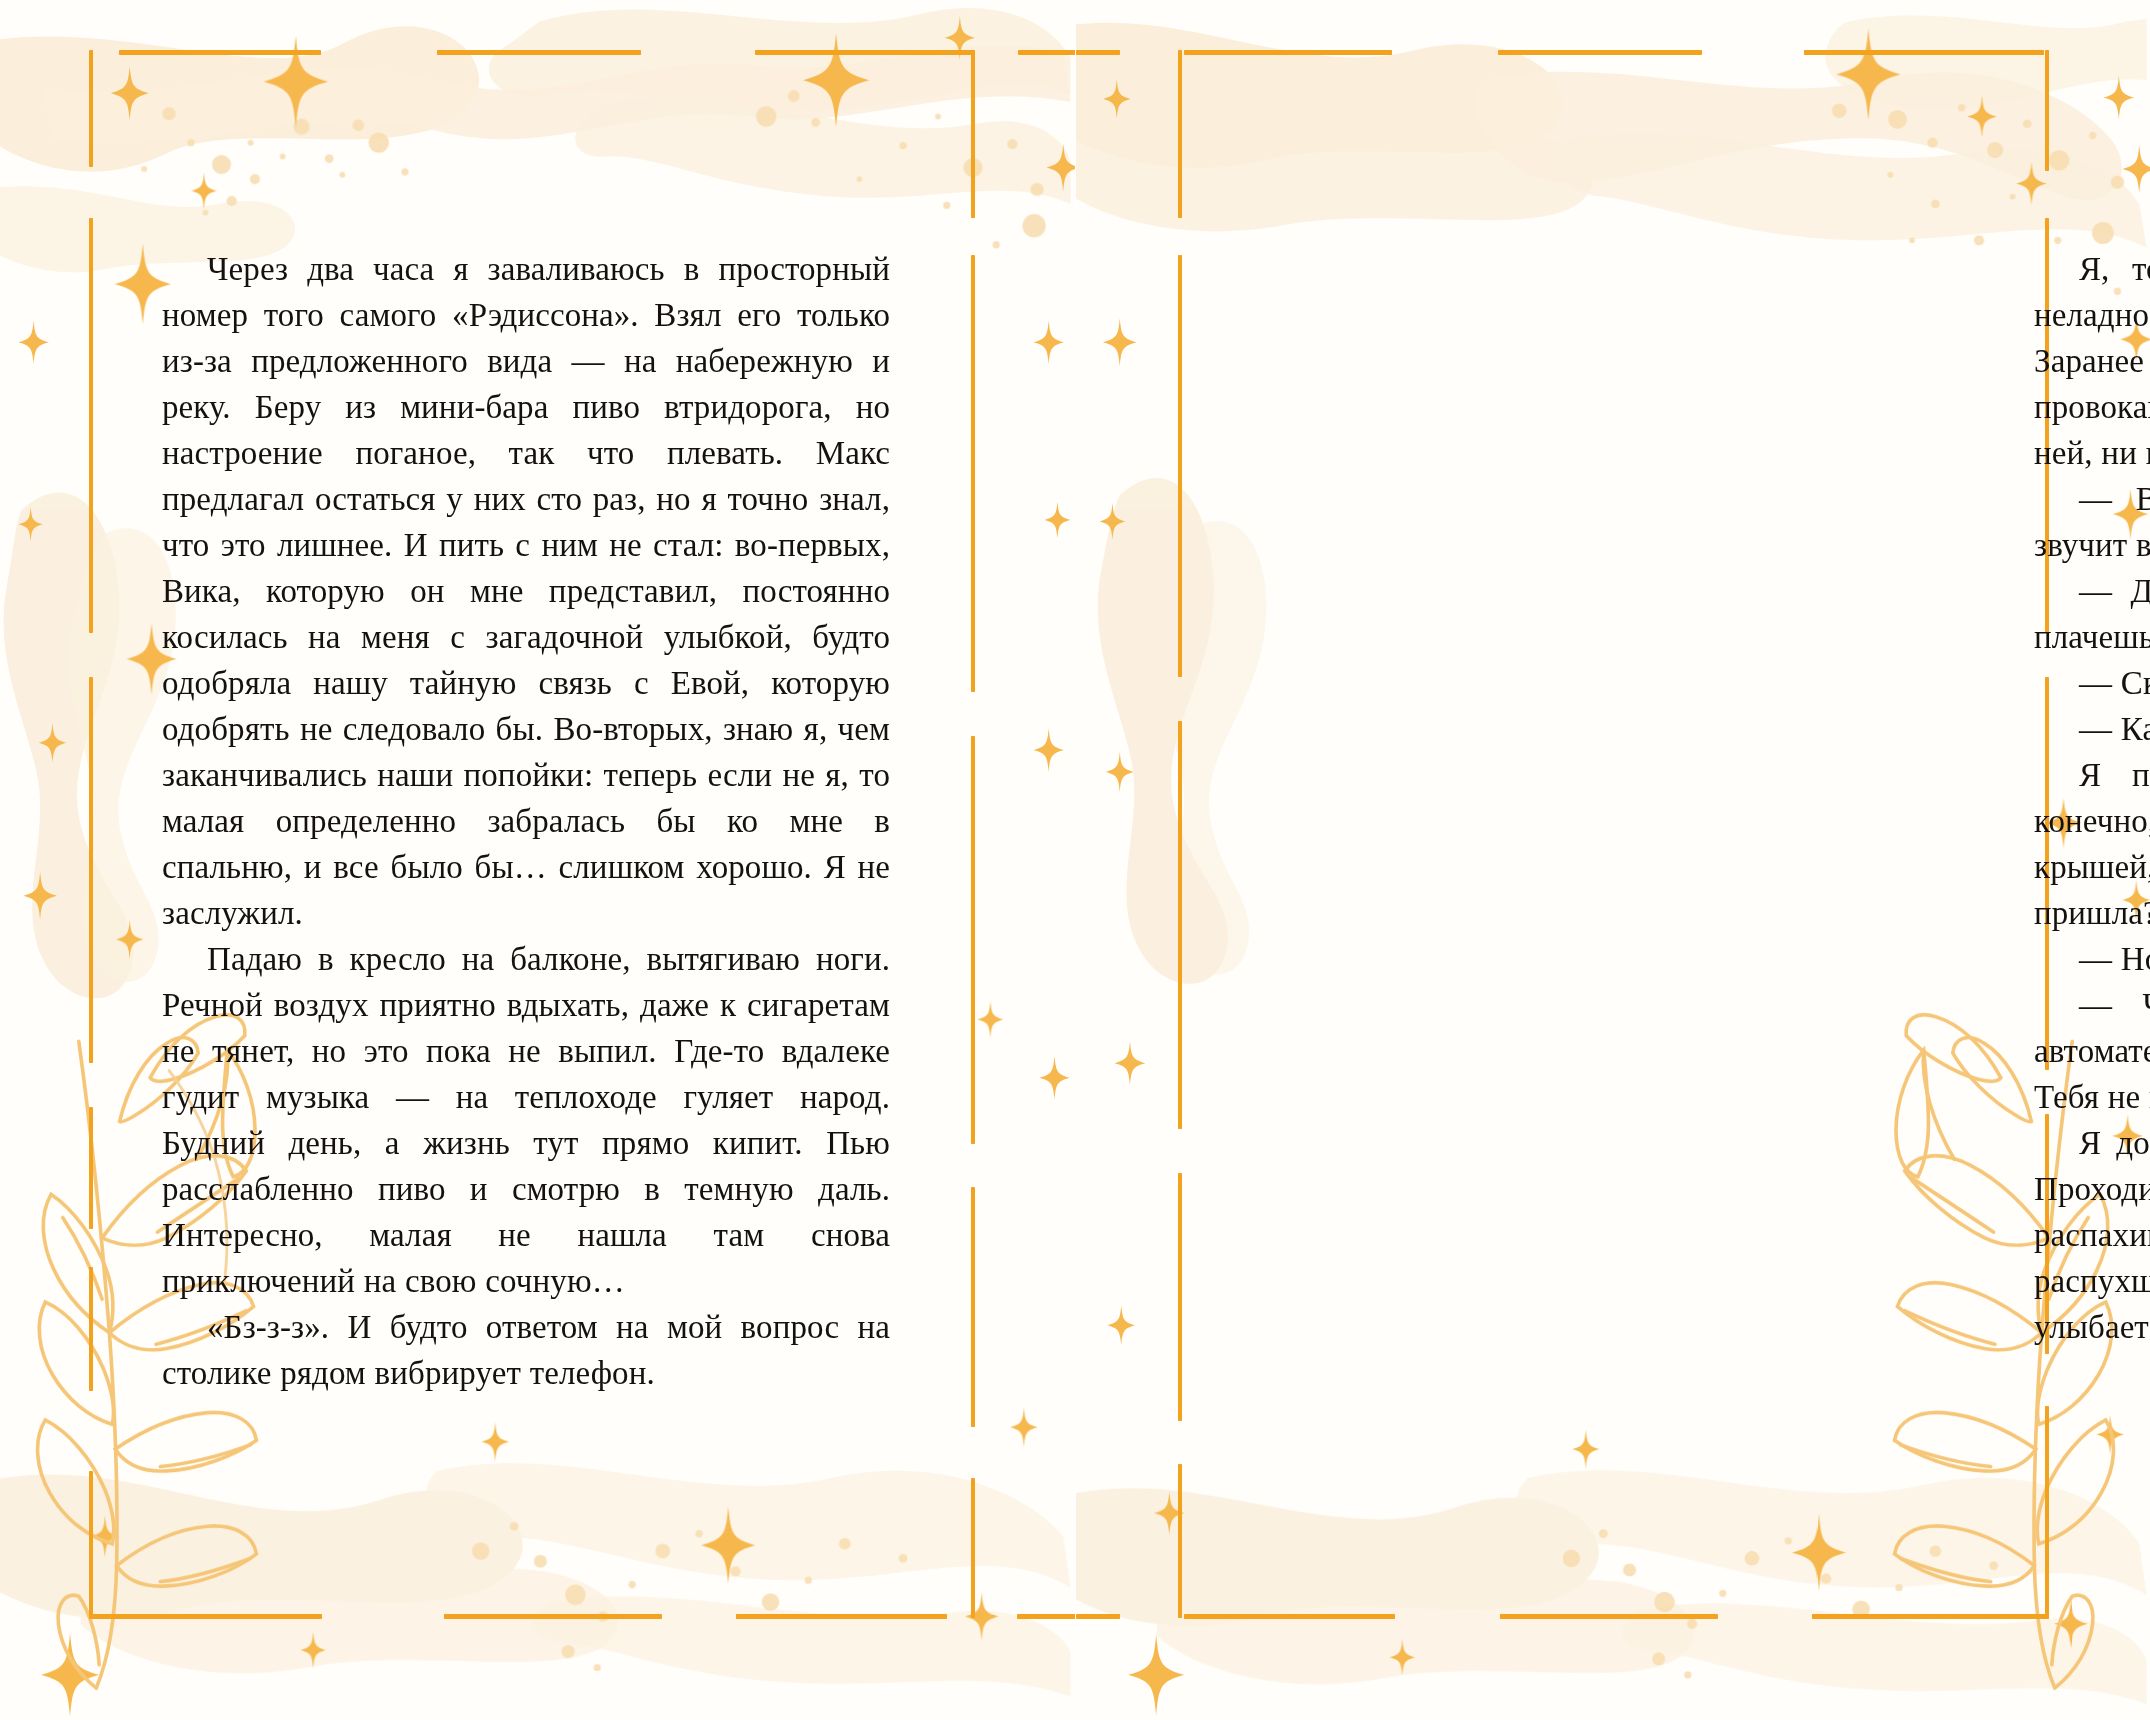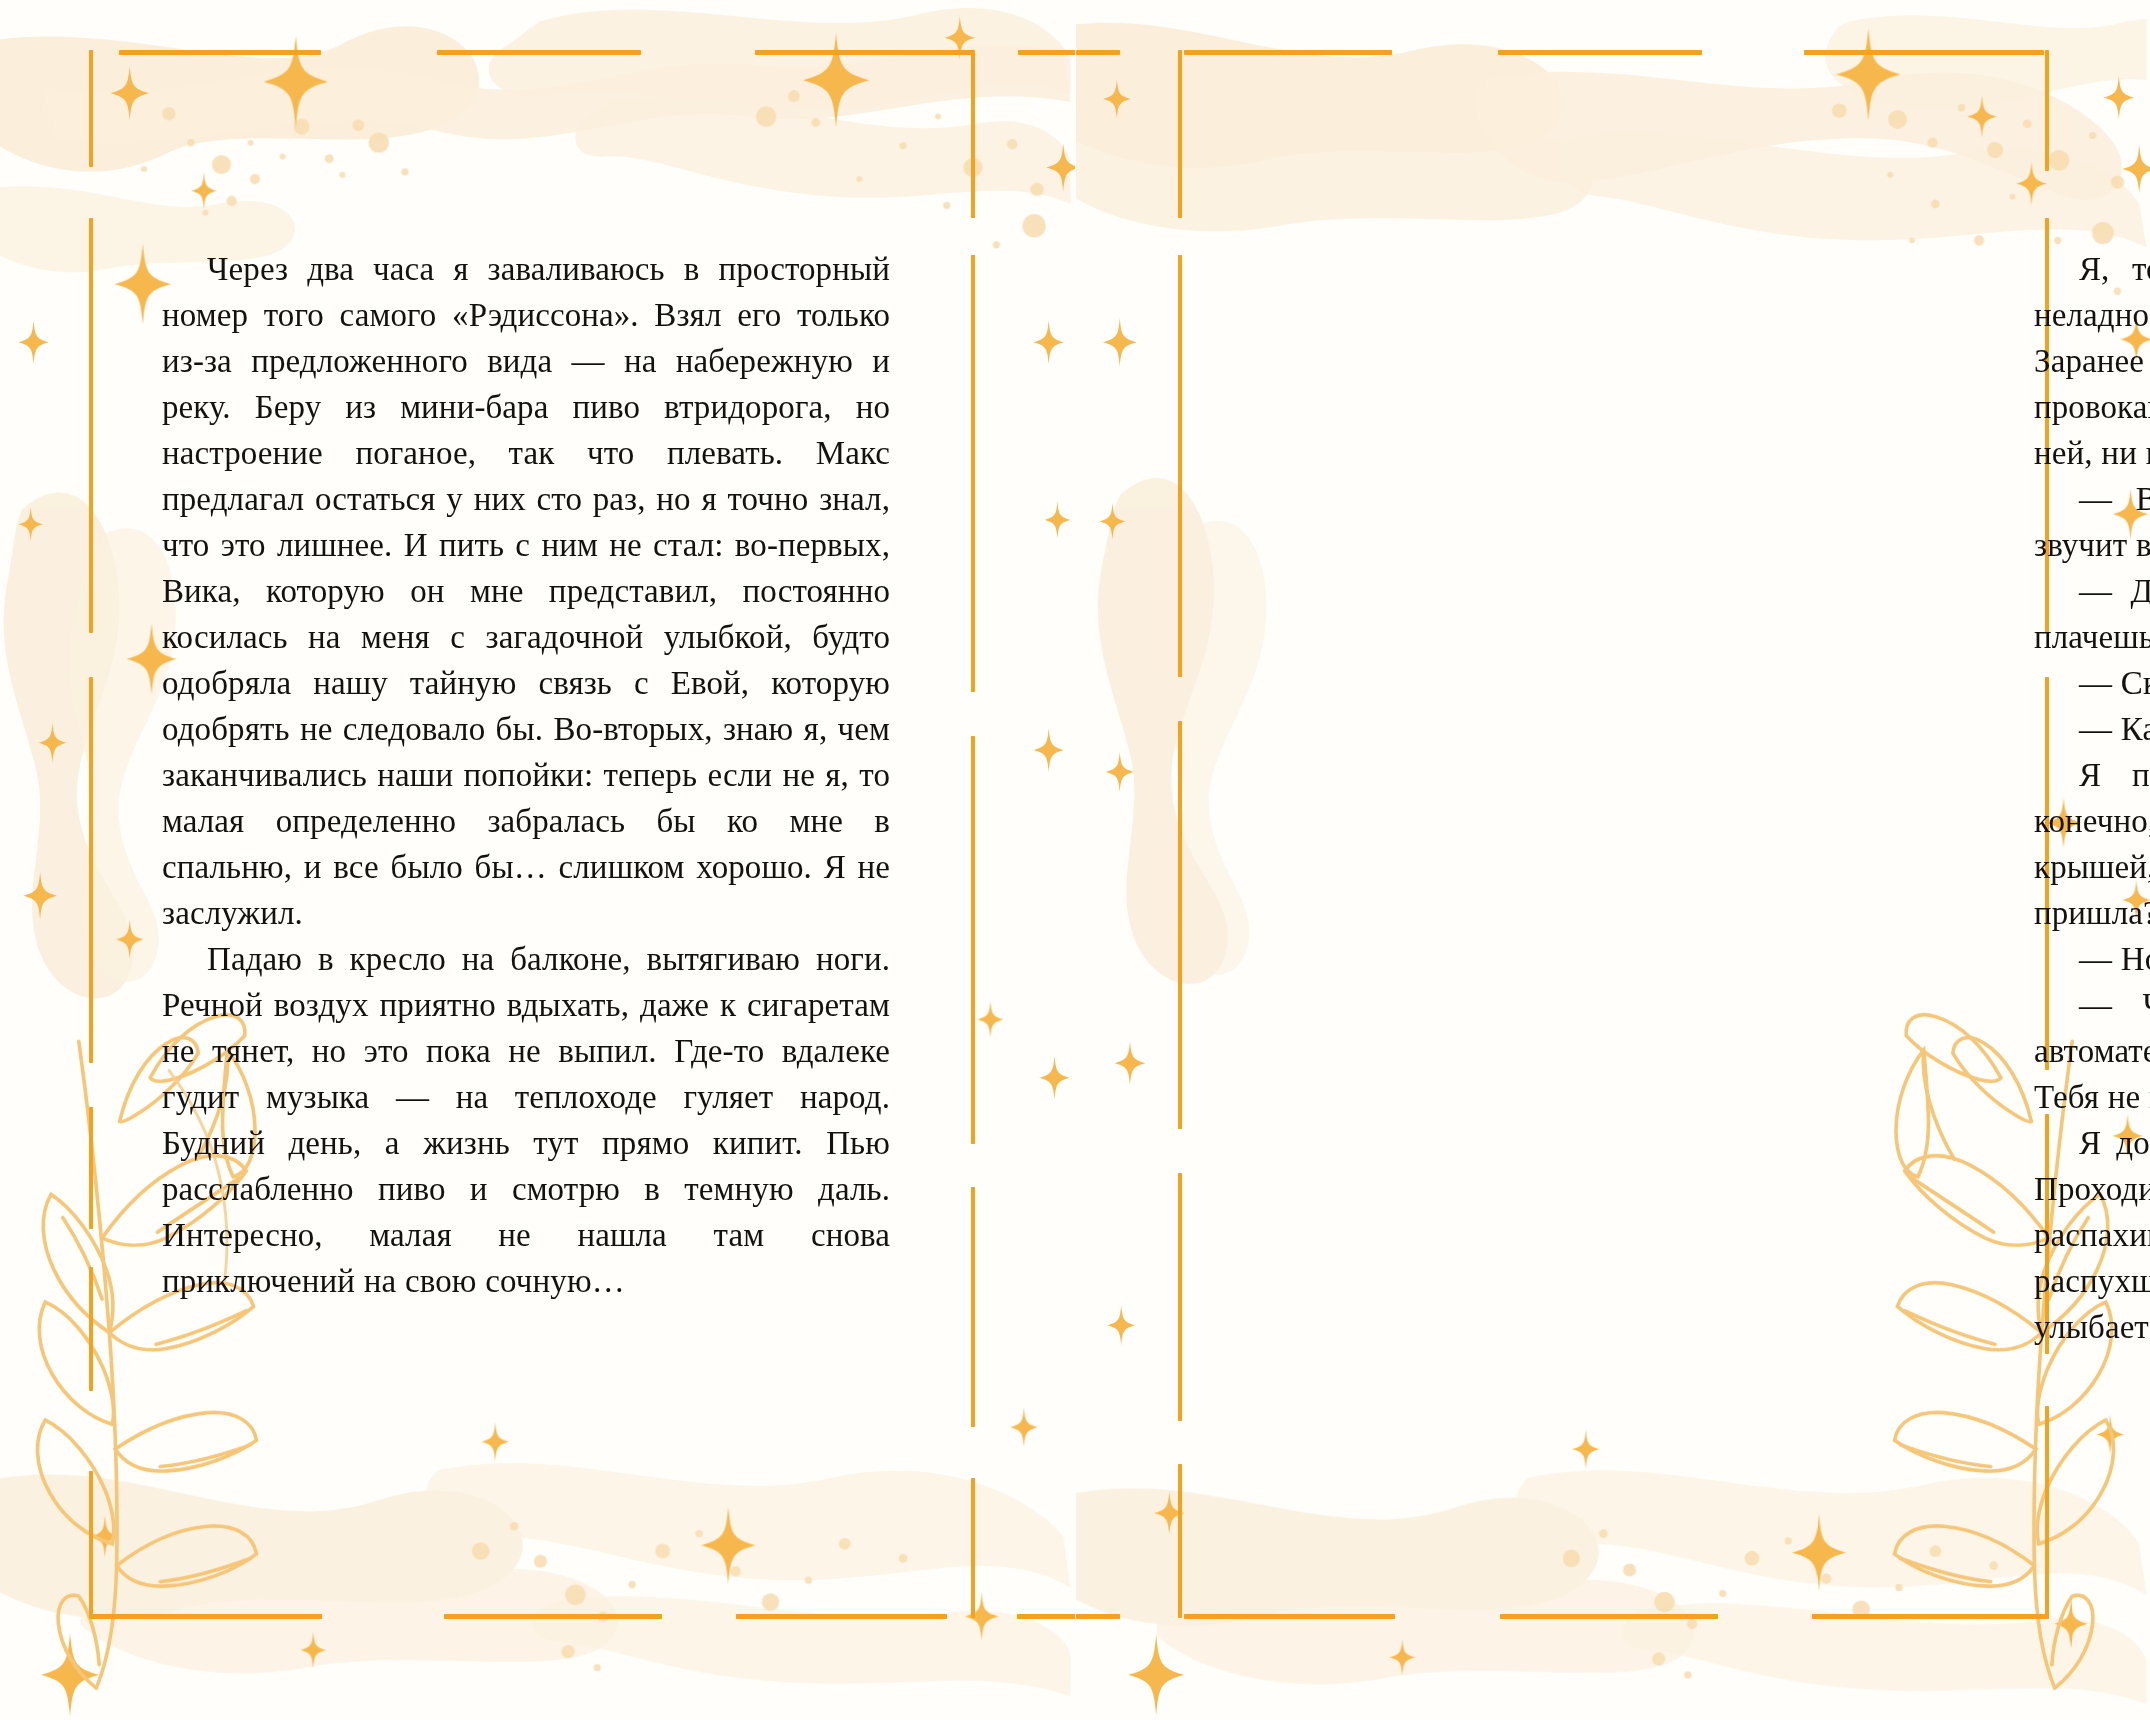--- a/index.html
+++ b/index.html
@@ -194,20 +194,21 @@
 
     <div class="rule v" style="left:971px;top:50px;width:4.4px;height:168px;"></div>
     <div class="rule v" style="left:971px;top:255px;width:4.4px;height:437px;"></div>
     <div class="rule v" style="left:971px;top:736px;width:4.4px;height:408px;"></div>
     <div class="rule v" style="left:971px;top:1187px;width:4.4px;height:240px;"></div>
     <div class="rule v" style="left:971px;top:1478px;width:4.4px;height:140px;"></div>
 
     <div class="col" id="left-col">
         <p><span>Через два часа я заваливаюсь в просторный номер того самого «Рэдиссона». Взял его только из-за предложенного вида — на набережную и реку. Беру из мини-бара пиво втридорога, но настроение поганое, так что плевать. Макс предлагал остаться у них сто раз, но я точно знал, что это лишнее. И пить с ним не стал: во-первых, Вика, которую он мне представил, постоянно косилась на меня с загадочной улыбкой, будто одобряла нашу тайную связь с Евой, которую одобрять не следовало бы. Во-вторых, знаю я, чем заканчивались наши попойки: теперь если не я, то малая определенно забралась бы ко мне в спальню, и все было бы… слишком хорошо. Я не заслужил.</span></p>
         <p><span>Падаю в кресло на балконе, вытягиваю ноги. Речной воздух приятно вдыхать, даже к сигаретам не тянет, но это пока не выпил. Где-то вдалеке гудит музыка — на теплоходе гуляет народ. Будний день, а жизнь тут прямо кипит. Пью расслабленно пиво и смотрю в темную даль. Интересно, малая не нашла там снова приключений на свою сочную…</span></p>
+        <p><span>«Бз-з-з». И будто ответом на мой вопрос на столике рядом вибрирует телефон.</span></p>
       </div>
   </div>
 
   <div class="page right">
 
     <div class="art">
       <svg width="1075" height="1720" viewBox="0 0 1476 2362">
         <defs>
           <g id="spk4r">
             <path d="M0,-60 C4,-18 6,-10 42,0 C6,10 4,18 0,60 C-4,18 -6,10 -42,0 C-6,-10 -4,-18 0,-60 Z"></path>

